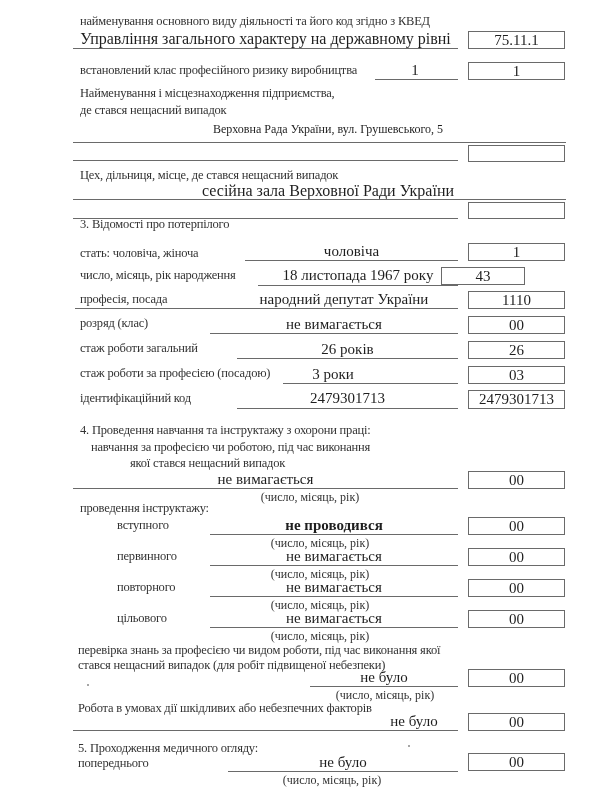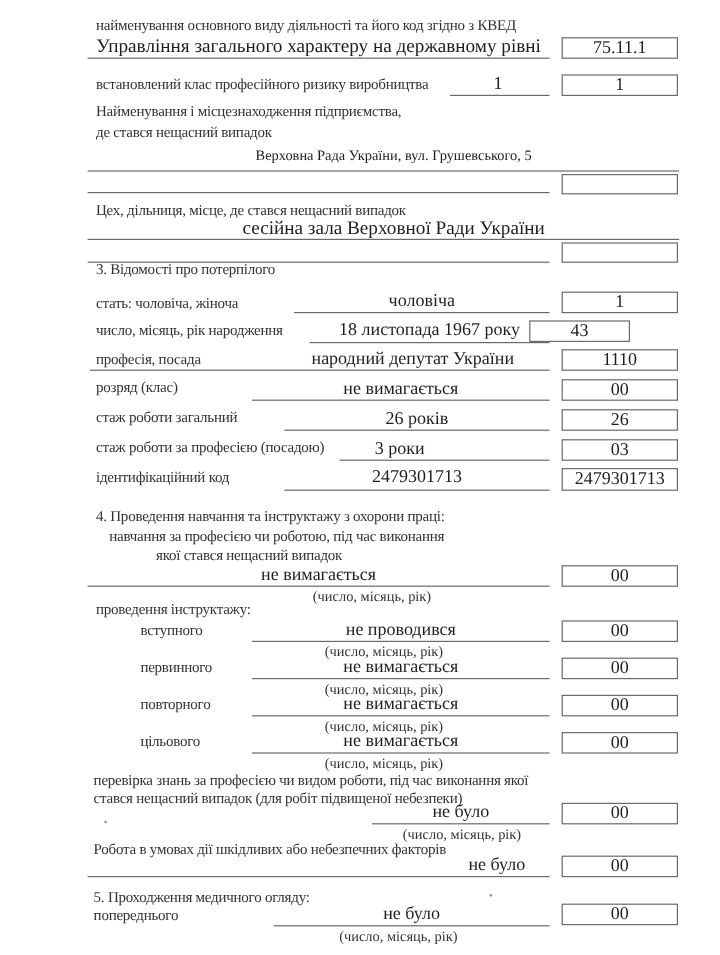--- a/index.html
+++ b/index.html
@@ -81,21 +81,21 @@
 <div class="abs lbl" style="left:91px;top:440px;">навчання за професією чи роботою, під час виконання</div>
 <div class="abs lbl" style="left:84px;top:456px;margin-left:46px;">якої стався нещасний випадок</div>
 <div class="abs val" style="left:73px;top:471px;width:385px;">не вимагається</div>
 <div class="line" style="left:73px;top:488px;width:385px;"></div>
 <div class="box" style="left:468px;top:471px;width:97px;height:18px;padding-top:1px;">00</div>
 <div class="abs cap" style="left:230px;top:490px;width:160px;">(число, місяць, рік)</div>
 
 <div class="abs lbl" style="left:80px;top:501px;">проведення інструктажу:</div>
 
 <div class="abs lbl" style="left:117px;top:518px;">вступного</div>
-<div class="abs val" style="left:210px;top:517px;width:248px;">не проводився</div>
+<div class="abs val" style="left:210px;top:517px;width:248px;font-weight:bold;">не проводився</div>
 <div class="line" style="left:210px;top:534px;width:248px;"></div>
 <div class="box" style="left:468px;top:517px;width:97px;height:18px;padding-top:1px;">00</div>
 <div class="abs cap" style="left:260px;top:536px;width:120px;">(число, місяць, рік)</div>
 
 <div class="abs lbl" style="left:117px;top:549px;">первинного</div>
 <div class="abs val" style="left:210px;top:548px;width:248px;">не вимагається</div>
 <div class="line" style="left:210px;top:565px;width:248px;"></div>
 <div class="box" style="left:468px;top:548px;width:97px;height:18px;padding-top:1px;">00</div>
 <div class="abs cap" style="left:260px;top:567px;width:120px;">(число, місяць, рік)</div>
 

